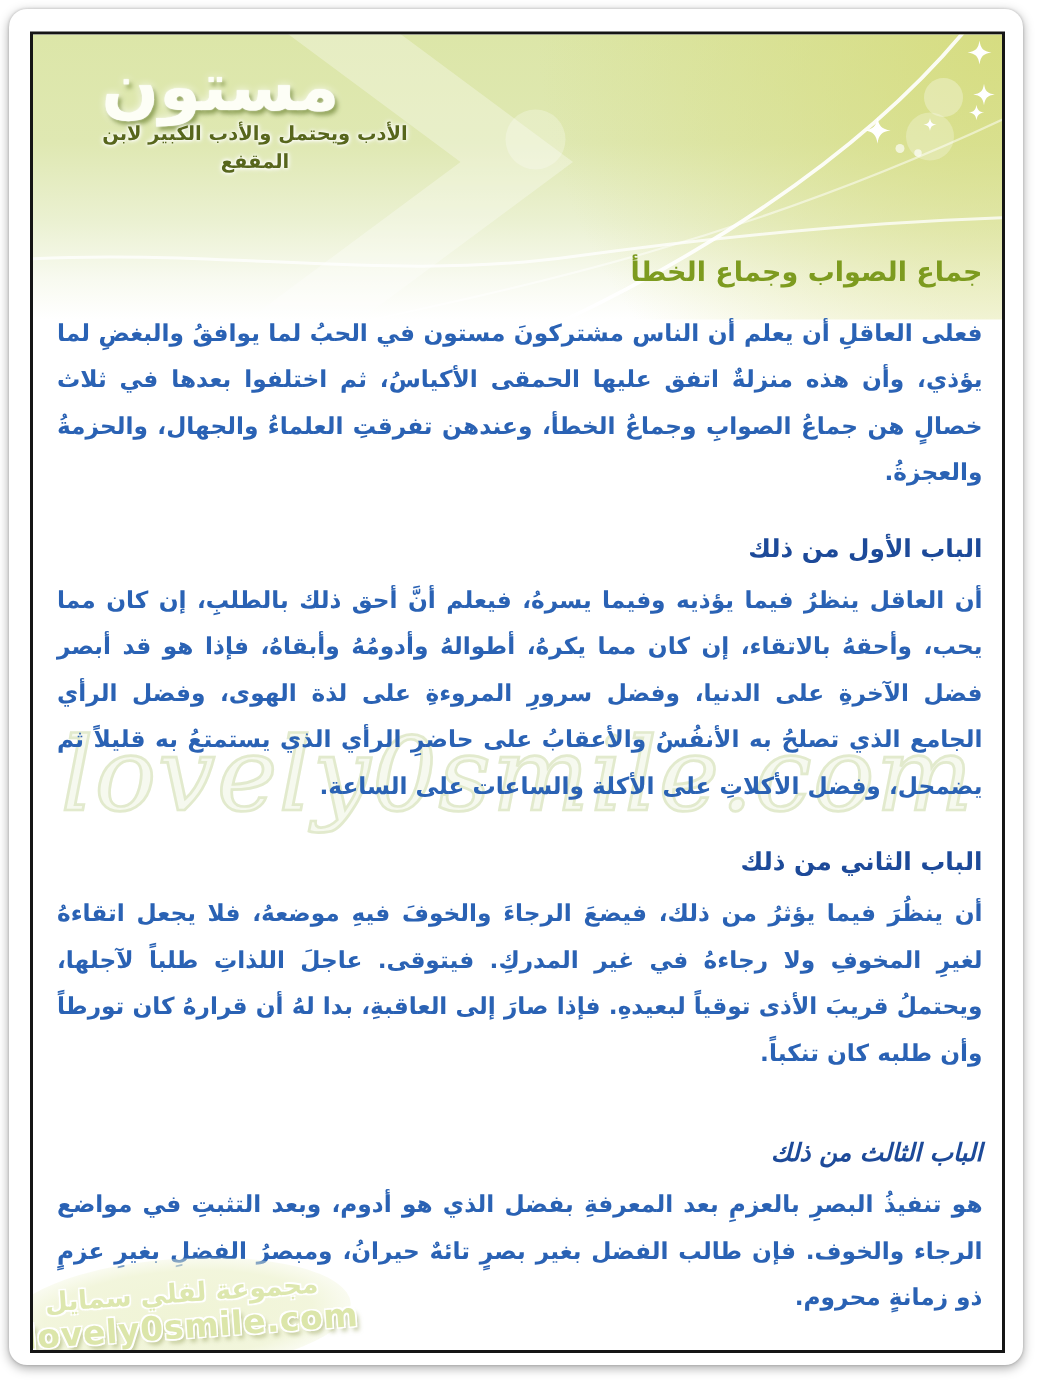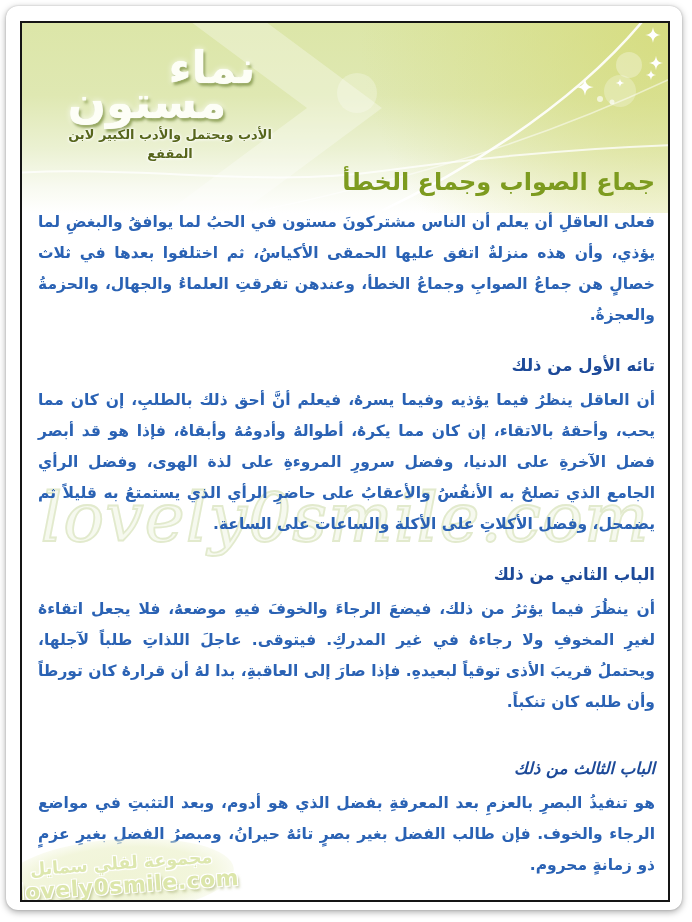--- a/index.html
+++ b/index.html
@@ -49,21 +49,21 @@
     font-family:"DejaVu Serif",serif;font-style:italic;
     font-size:68px;letter-spacing:1px;
     color:#f6f9ef;-webkit-text-stroke:1.8px var(--watermark-tint,#e2eacd);
   }
   
   .content{
     position:absolute;top:146px;left:16px;right:13px;z-index:1;
     direction:rtl;
   }
   .title{
-    margin:0 0 12px 0;font-size:24px;font-weight:bold;
+    margin:0 0 12px 0;font-size:18px;font-weight:bold;
     color:var(--title-olive,#7d9b1f);line-height:26px;
   }
   .intro-line,.para{
     margin:0;font-size:15.5px;font-weight:bold;line-height:31px;
     color:var(--body-blue,#2a62b4);text-align:justify;
   }
   .sec-h{
     margin:24px 0 8px 0;font-size:16.5px;font-weight:bold;line-height:22px;
     color:var(--heading-blue,#1d4a99);
   }
@@ -111,33 +111,32 @@
         <circle cx="590" cy="79" r="2.5" fill="rgba(255,255,255,0.65)"></circle>
         <g fill="#ffffff">
           <use href="#star" transform="translate(631,12)"></use>
           <use href="#star" transform="translate(634,40) scale(0.9)"></use>
           <use href="#star" transform="translate(629,52) scale(0.65)"></use>
           <use href="#star" transform="translate(563,64) scale(1.1)"></use>
           <use href="#star" transform="translate(598,60) scale(0.55)"></use>
         </g>
       </svg>
       <div class="logo">
-        <div class="logo-l1">نماء</div>
         <div class="logo-l2">مستون</div>
         <div class="logo-sub2">الأدب ويحتمل والأدب الكبير لابن المقفع</div>
       </div>
     </div>
 
     <div class="watermark-center">lovely0smile.com</div>
 
     <div class="content" dir="rtl">
       <h1 class="title">جماع الصواب وجماع الخطأ</h1>
       <p class="para">فعلى العاقلِ أن يعلم أن الناس مشتركونَ مستون في الحبُ لما يوافقُ والبغضِ لما يؤذي، وأن هذه منزلةٌ اتفق عليها الحمقى الأكياسُ، ثم اختلفوا بعدها في ثلاث خصالٍ هن جماعُ الصوابِ وجماعُ الخطأ، وعندهن تفرقتِ العلماءُ والجهال، والحزمةُ والعجزةُ.</p>
 
-      <h2 class="sec-h">تائه الأول من ذلك</h2>
+      <h2 class="sec-h">الباب الأول من ذلك</h2>
       <p class="para">أن العاقل ينظرُ فيما يؤذيه وفيما يسرهُ، فيعلم أنَّ أحق ذلك بالطلبِ، إن كان مما يحب، وأحقهُ بالاتقاء، إن كان مما يكرهُ، أطوالهُ وأدومُهُ وأبقاهُ، فإذا هو قد أبصر فضل الآخرةِ على الدنيا، وفضل سرورِ المروءةِ على لذة الهوى، وفضل الرأي الجامع الذي تصلحُ به الأنفُسُ والأعقابُ على حاضرِ الرأي الذي يستمتعُ به قليلاً ثم يضمحل، وفضل الأكلاتِ على الأكلة والساعات على الساعة.</p>
 
       <h2 class="sec-h">الباب الثاني من ذلك</h2>
       <p class="para">أن ينظُرَ فيما يؤثرُ من ذلك، فيضعَ الرجاءَ والخوفَ فيهِ موضعهُ، فلا يجعل اتقاءهُ لغيرِ المخوفِ ولا رجاءهُ في غير المدركِ. فيتوقى. عاجلَ اللذاتِ طلباً لآجلها، ويحتملُ قريبَ الأذى توقياً لبعيدهِ. فإذا صارَ إلى العاقبةِ، بدا لهُ أن قرارهُ كان تورطاً وأن طلبه كان تنكباً.</p>
 
       <h2 class="sec-h sec-h-3">الباب الثالث من ذلك</h2>
       <p class="para">هو تنفيذُ البصرِ بالعزمِ بعد المعرفةِ بفضل الذي هو أدوم، وبعد التثبتِ في مواضع الرجاء والخوف. فإن طالب الفضل بغير بصرٍ تائهٌ حيرانُ، ومبصرُ الفضلِ بغيرِ عزمٍ ذو زمانةٍ محروم.</p>
     </div>
 
     <div class="footer-wm">

